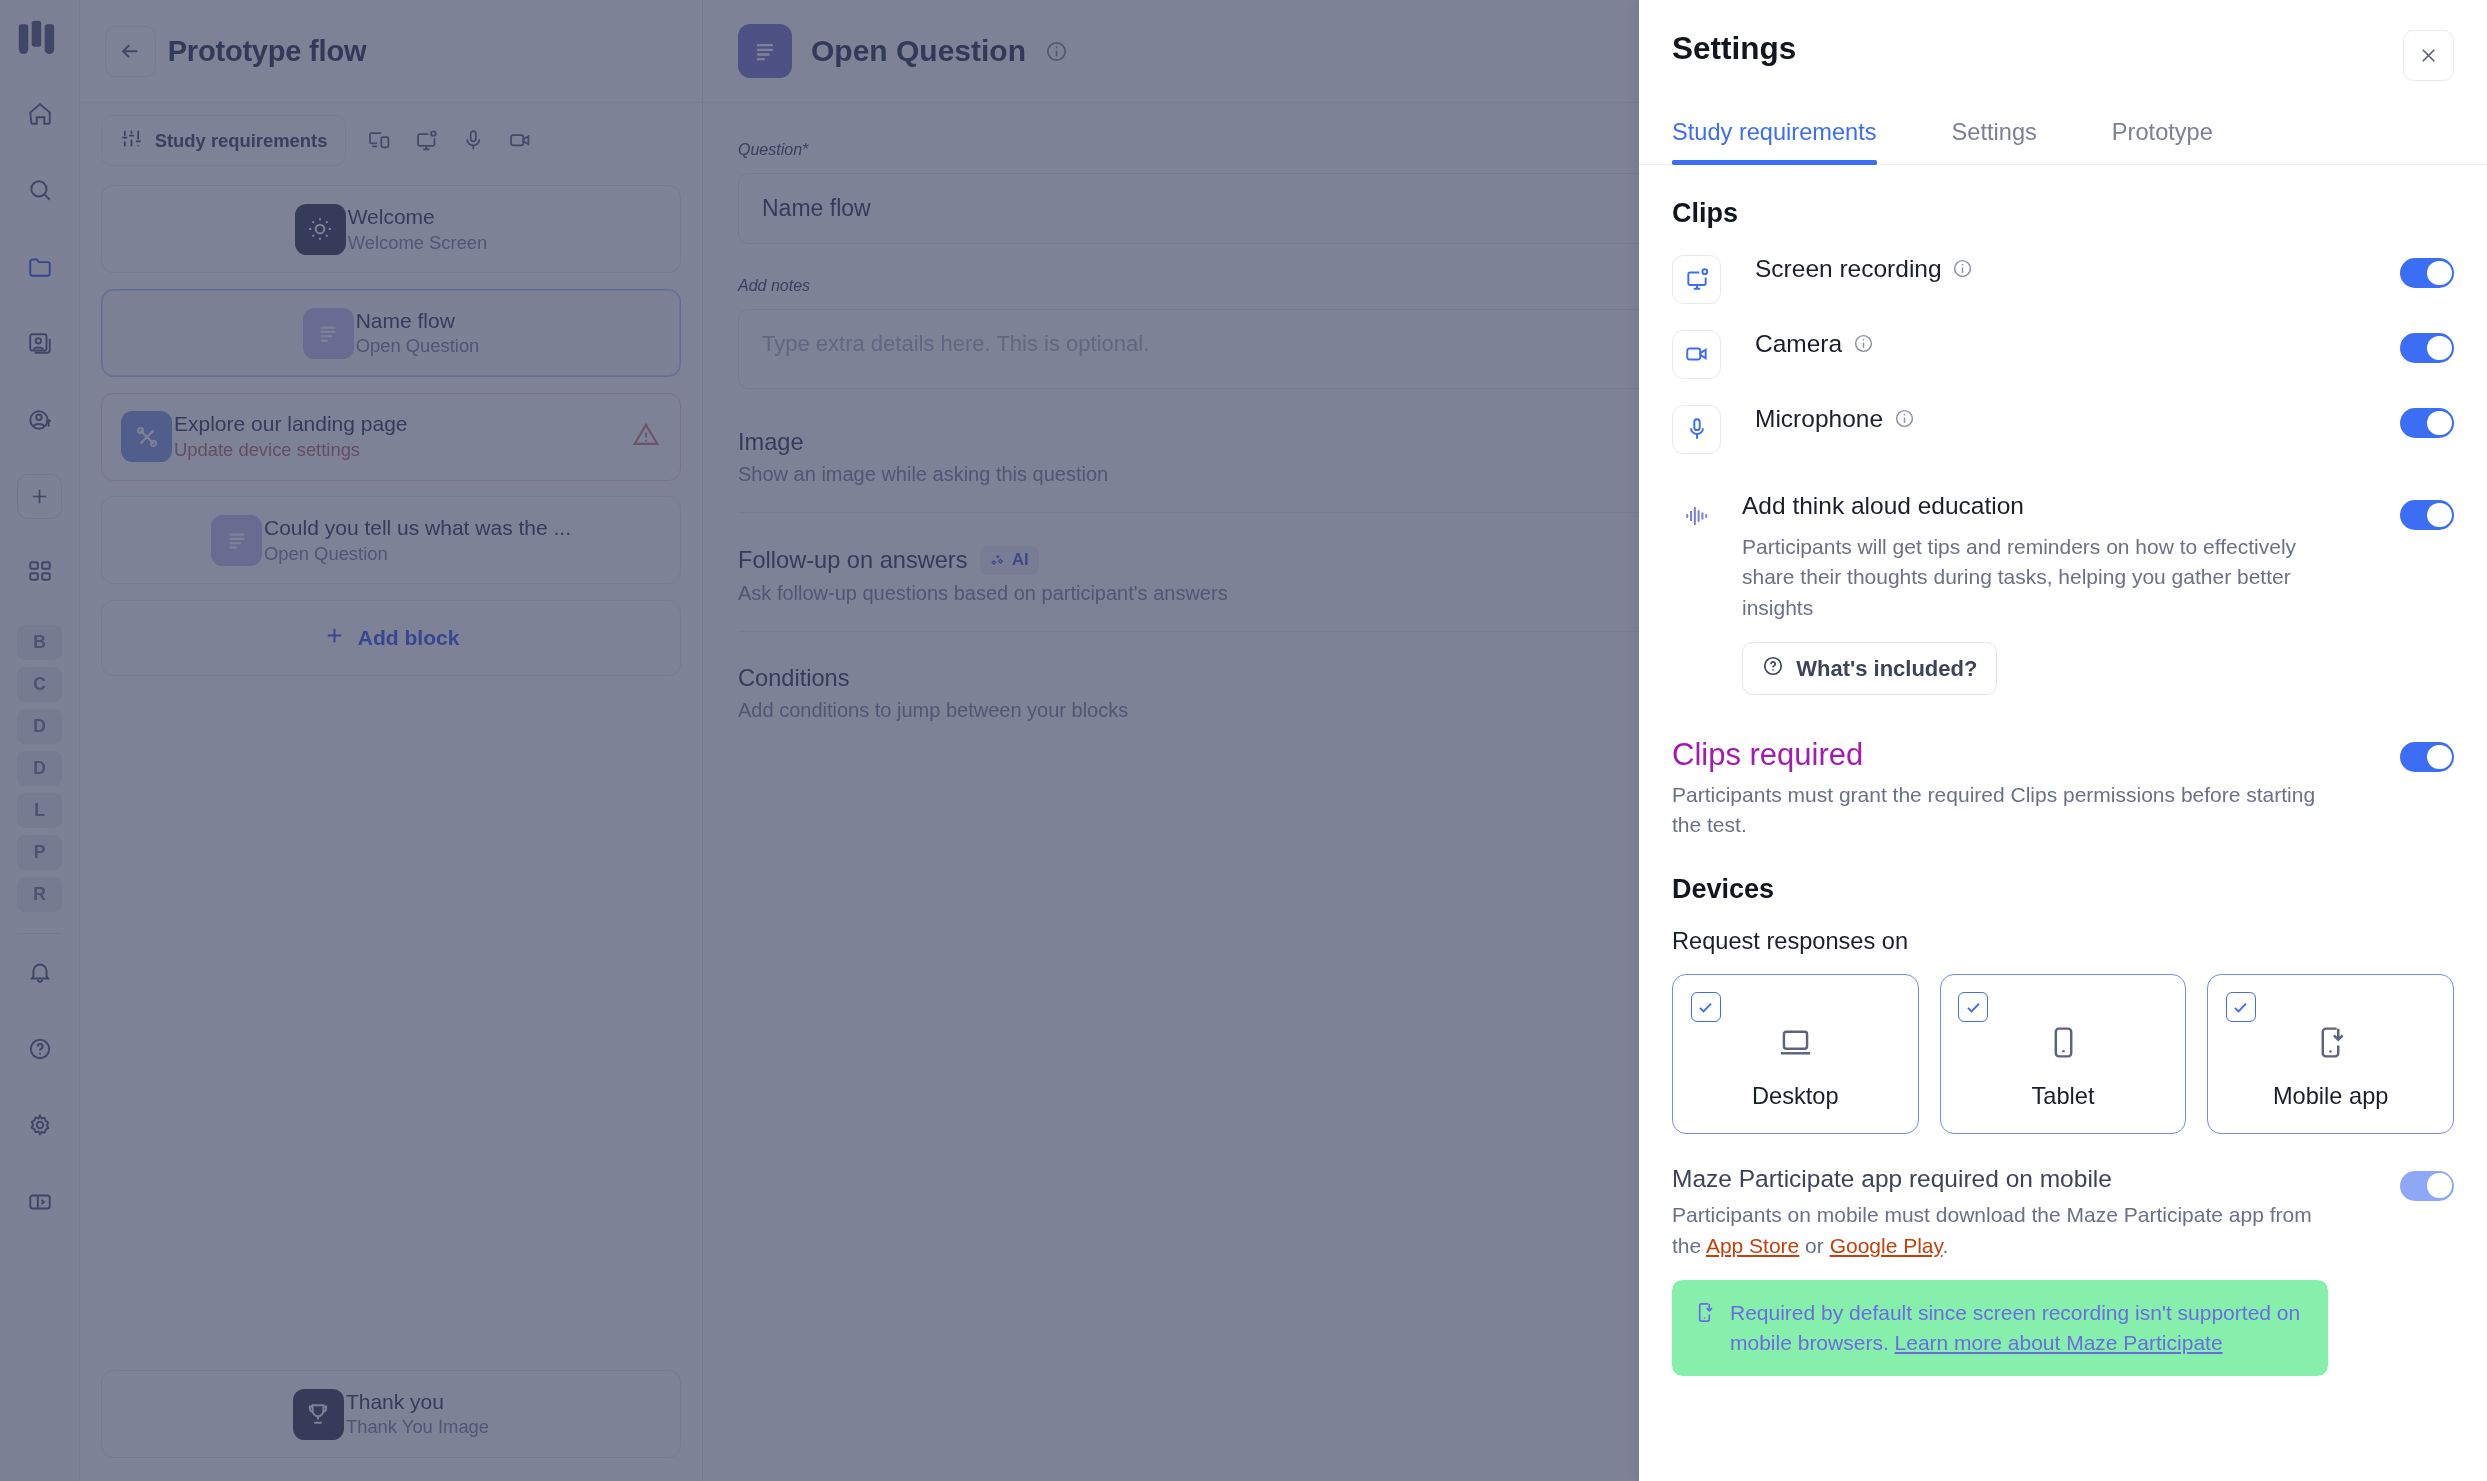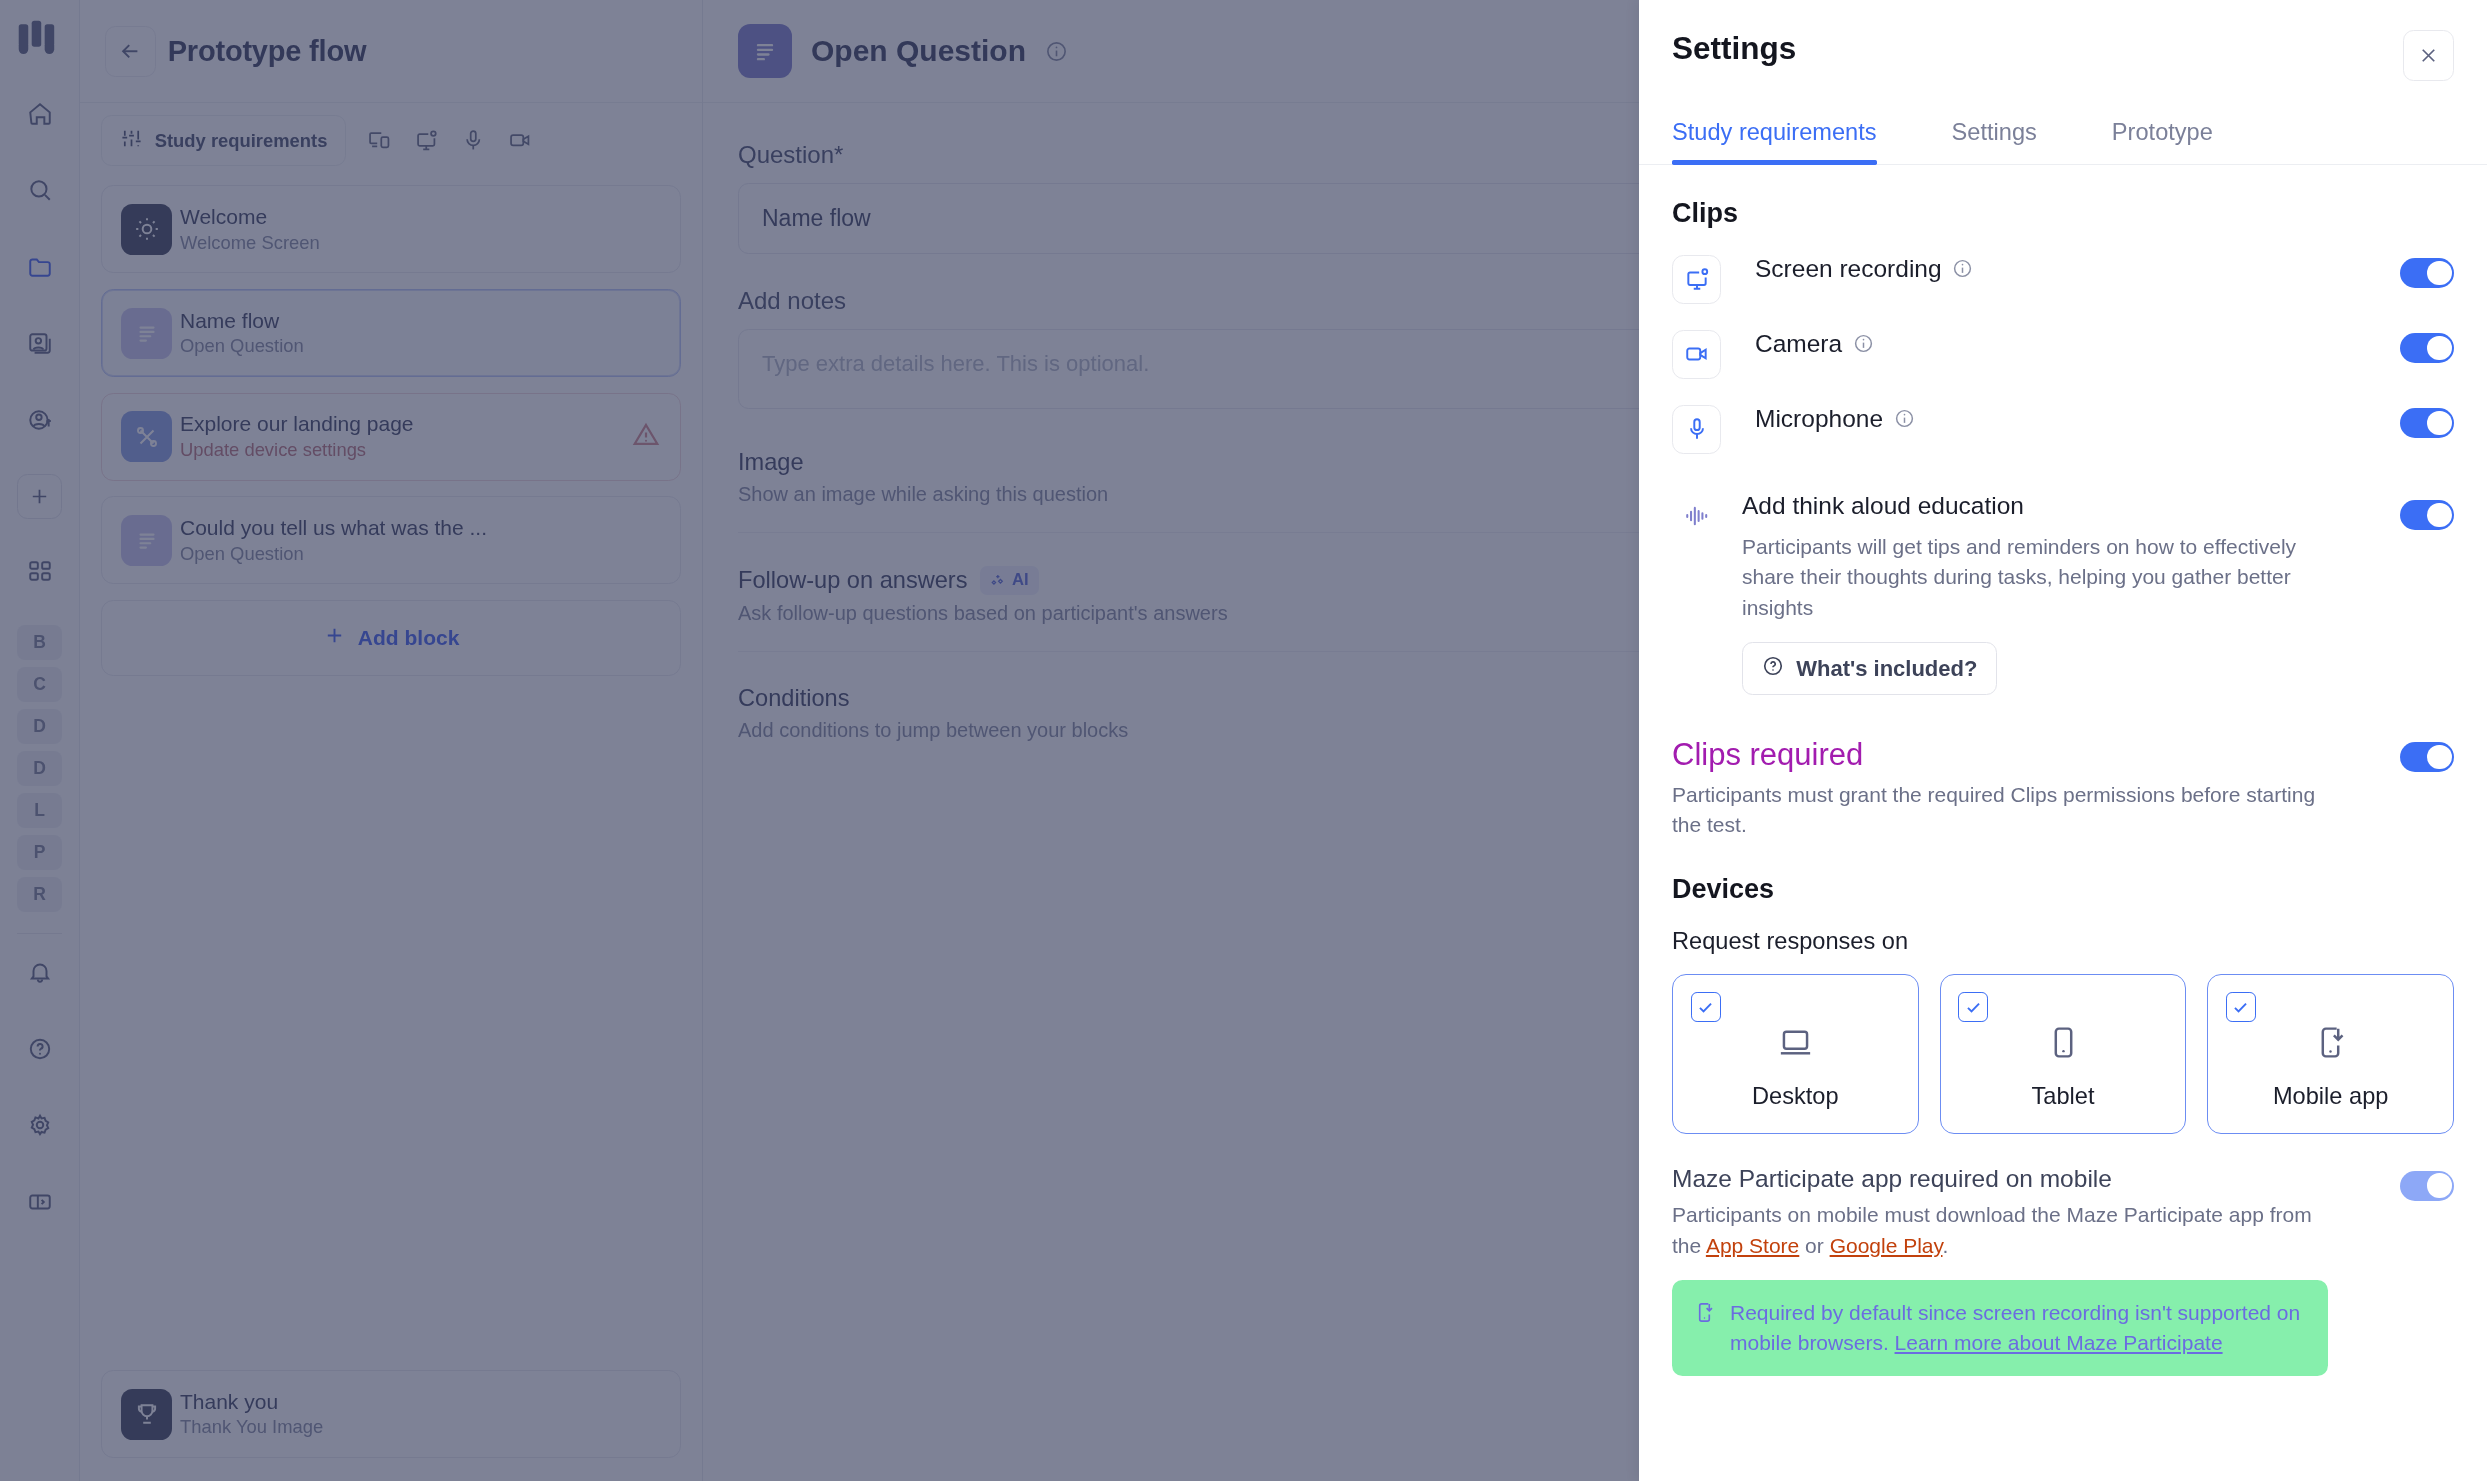--- a/index.html
+++ b/index.html
@@ -63,22 +63,22 @@
   .req-chip {
     display: flex; align-items: center; gap: 12.2px; padding: 10.5px 17.5px;
     border: 0.9px solid #eceef2; border-radius: 10.5px; color: #4b5170;
     font-size: 18.4px; font-weight: 700;
   }
   .req-icons { display: flex; align-items: center; gap: 5.2px; margin-left: 5.2px; }
   .req-icons .ri { width: 42px; height: 42px; display: flex; align-items: center; justify-content: center; color: #656b85; }
 
   .blocks { padding: 8.7px 21px 0; display: flex; flex-direction: column; gap: 15.7px; overflow: hidden; }
   .block {
-    display: flex; align-items: center; gap: 8px; padding: 17.5px 19px;
-    border: 0.9px solid #e9eaf0; border-radius: 12.2px; background: #fff; position: relative;
+    display: flex; align-items: center; gap: 2px; padding: 17.5px 19px;
+    border: 0.9px solid #e9eaf0; border-radius: 12.2px; background: #fff; position: relative; justify-content: center;
   }
   .block.selected { border-color: #b9c6f6; background: #fafbff; box-shadow: 0 0 0 0.9px #d2dbfa inset; }
   .block.warn { border-color: #f0d8dd; }
   .bicon { width: 51px; height: 51px; border-radius: 11.4px; display: flex; align-items: center; justify-content: center; flex: 0 0 51px; }
   .bicon.dark { background: #3f455f; color: #fff; }
   .bicon.purple { background: #c8c6ef; color: #ffffff; }
   .bicon.blue { background: #8aa0e4; color: #ffffff; }
   .btexts { display: flex; flex-direction: column; gap: 2.6px; min-width: 0; }
   .btitle { font-size: 21px; color: #3f4565; font-weight: 400; white-space: nowrap; overflow: hidden; text-overflow: ellipsis; }
   .bsub { font-size: 18.4px; color: #868ba4; }
@@ -95,21 +95,21 @@
   .main { flex: 1; display: flex; flex-direction: column; background: #ffffff; min-width: 0; }
   .main-header { height: 103px; display: flex; align-items: center; padding: 0 35px; border-bottom: 0.9px solid #eceef2; gap: 19px; }
   .mh-icon { width: 54px; height: 54px; border-radius: 12.2px; background: #7f7fcd; color: #fff; display: flex; align-items: center; justify-content: center; }
   .mh-title { font-size: 30px; font-weight: 700; color: #3a4060; }
   .mh-info { color: #868ba4; display: flex; align-items: center; }
   .mh-right { margin-left: auto; display: flex; align-items: center; gap: 15.7px; }
   .mh-req { font-size: 23px; color: #4b5170; }
   .dots-btn { width: 51px; height: 51px; border-radius: 10.5px; border: 0.9px solid #ececf1; display: flex; align-items: center; justify-content: center; color: #5c6280; font-size: 26px; letter-spacing: 1.7px; }
 
   .main-body { padding: 38px 35px 0; }
-  .fld-label { font-size: 24px; color: #4b5170; margin-bottom: 14px; }
+  .fld-label { font-size: 16px; color: #4b5170; margin-bottom: 14px; font-style: italic; }
   .fld-row { display: flex; gap: 12.2px; align-items: stretch; }
   .fld-input {
     flex: 1; border: 0.9px solid #e6e7ee; border-radius: 10.5px; padding: 21px 23px;
     font-size: 23px; color: #3f4565;
   }
   .magic-btn { width: 65px; border: 0.9px solid #e6e7ee; border-radius: 10.5px; display: flex; align-items: center; justify-content: center; color: #5b6bd6; }
   .gap { height: 33px; }
   .notes-area { border: 0.9px solid #e6e7ee; border-radius: 10.5px; padding: 21px 23px; font-size: 22px; color: #b2b7c8; min-height: 80px; }
 
   .opt-row { display: flex; align-items: flex-start; padding: 33px 0 26px; border-top: 0.9px solid #eff0f4; }

